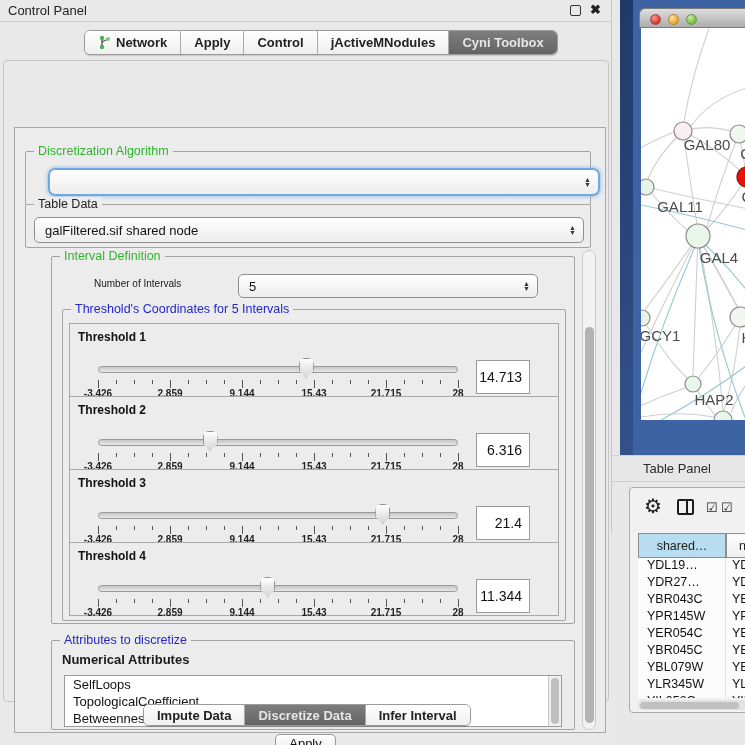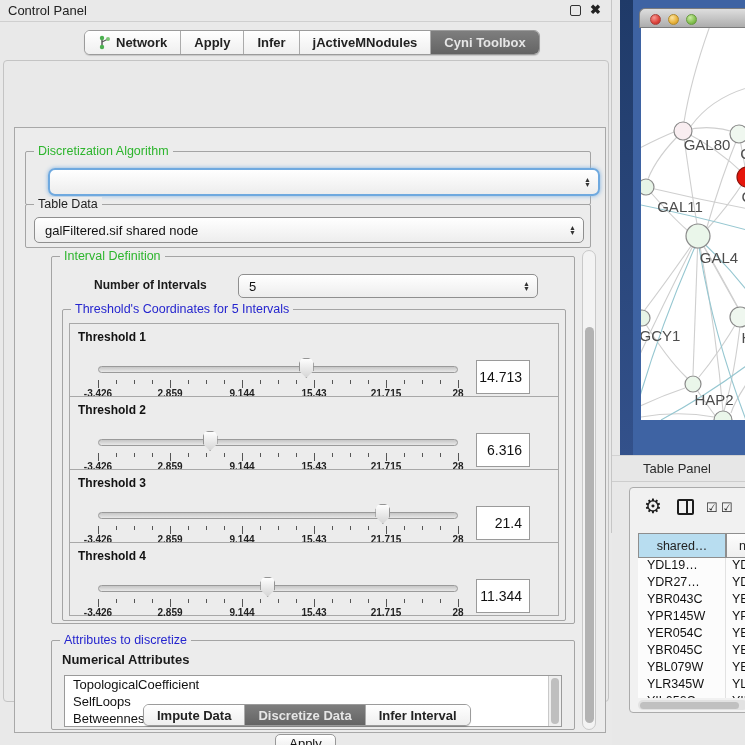--- a/index.html
+++ b/index.html
@@ -118,21 +118,21 @@
         <circle cx="4" cy="3" r="2.2" fill="#4CAF50"></circle>
           <circle cx="4" cy="12" r="2.2" fill="#4CAF50"></circle>
           <circle cx="10" cy="4" r="2" fill="#7CC576"></circle>
       </svg>
       <span>Network</span>
     </div>
     <div class="tab">
         <span>Apply</span>
       </div>
     <div class="tab">
-        <span>Infer</span>
+        <span>Control</span>
       </div>
     <div class="tab">
         <span>jActiveMNodules</span>
       </div>
     <div class="tab selected">
         <span>Cyni Toolbox</span>
       </div>
   </div>
 
   <div class="content-frame">
@@ -155,21 +155,21 @@
           <span class="spinner">
             <span>▲</span>
               <span>▼</span>
           </span>
         </div>
       </div>
 
 
       <div class="group" style="left:36px; top:128px; width:524px; height:368px;">
         <span class="group-title gt-green">Interval Definition</span>
-        <span style="position:absolute; left:42px; top:21px; font-size:12px; font-weight:bold;">Number of Intervals</span>
+        <span style="position:absolute; left:42px; top:21px; font-size:10px; font-weight:normal;">Number of Intervals</span>
         <div class="combo" style="left:186px; top:17px; width:300px; height:24px;">
           <span class="combo-text">5</span>
           <span class="spinner">
             <span>▲</span>
               <span>▼</span>
           </span>
         </div>
 
         <div class="group" style="left:10px; top:52px; width:504px; height:312px; border-radius:2px;">
           <span class="group-title gt-blue">Threshold's Coordinates for 5 Intervals</span>
@@ -332,22 +332,22 @@
               </div>
             </div>
         </div>
       </div>
 
       <div class="group" style="left:36px; top:512px; width:524px; height:90px;">
         <span class="group-title gt-blue">Attributes to discretize</span>
         <span style="position:absolute; left:10px; top:11px; font-size:13px; font-weight:bold;">Numerical Attributes</span>
         <div class="listbox">
           <div id="attr-items">
+              <div class="item">SelfLoops</div>
               <div class="item">TopologicalCoefficient</div>
-              <div class="item">SelfLoops</div>
               <div class="item">BetweennessCentrality</div>
             </div>
           <div class="list-scroll">
               <div class="thumb"></div>
             </div>
         </div>
       </div>
 
       <div class="vscroll">
           <div class="thumb"></div>

